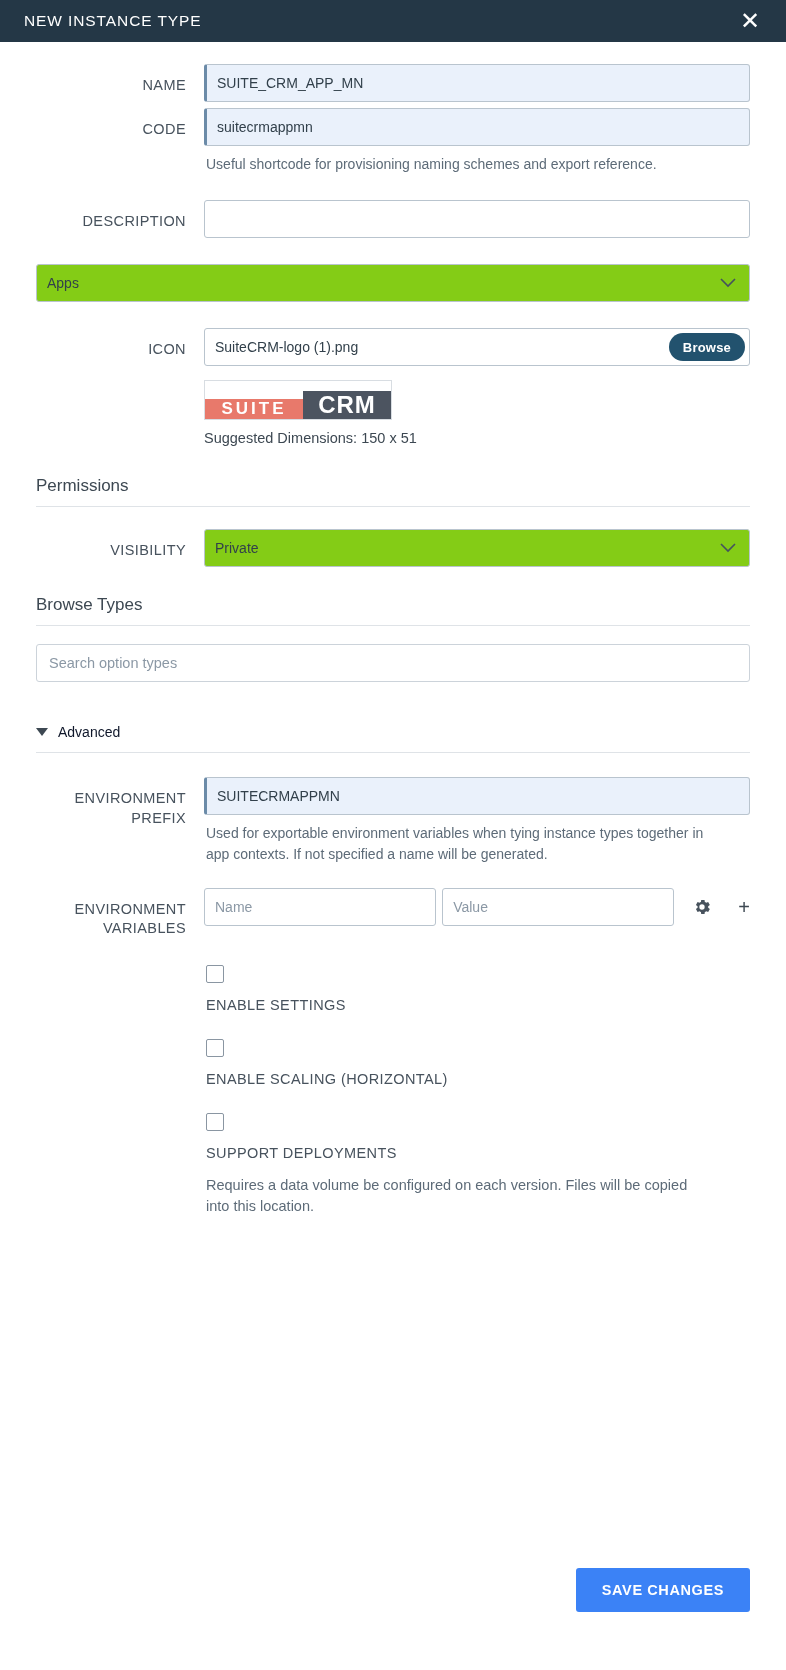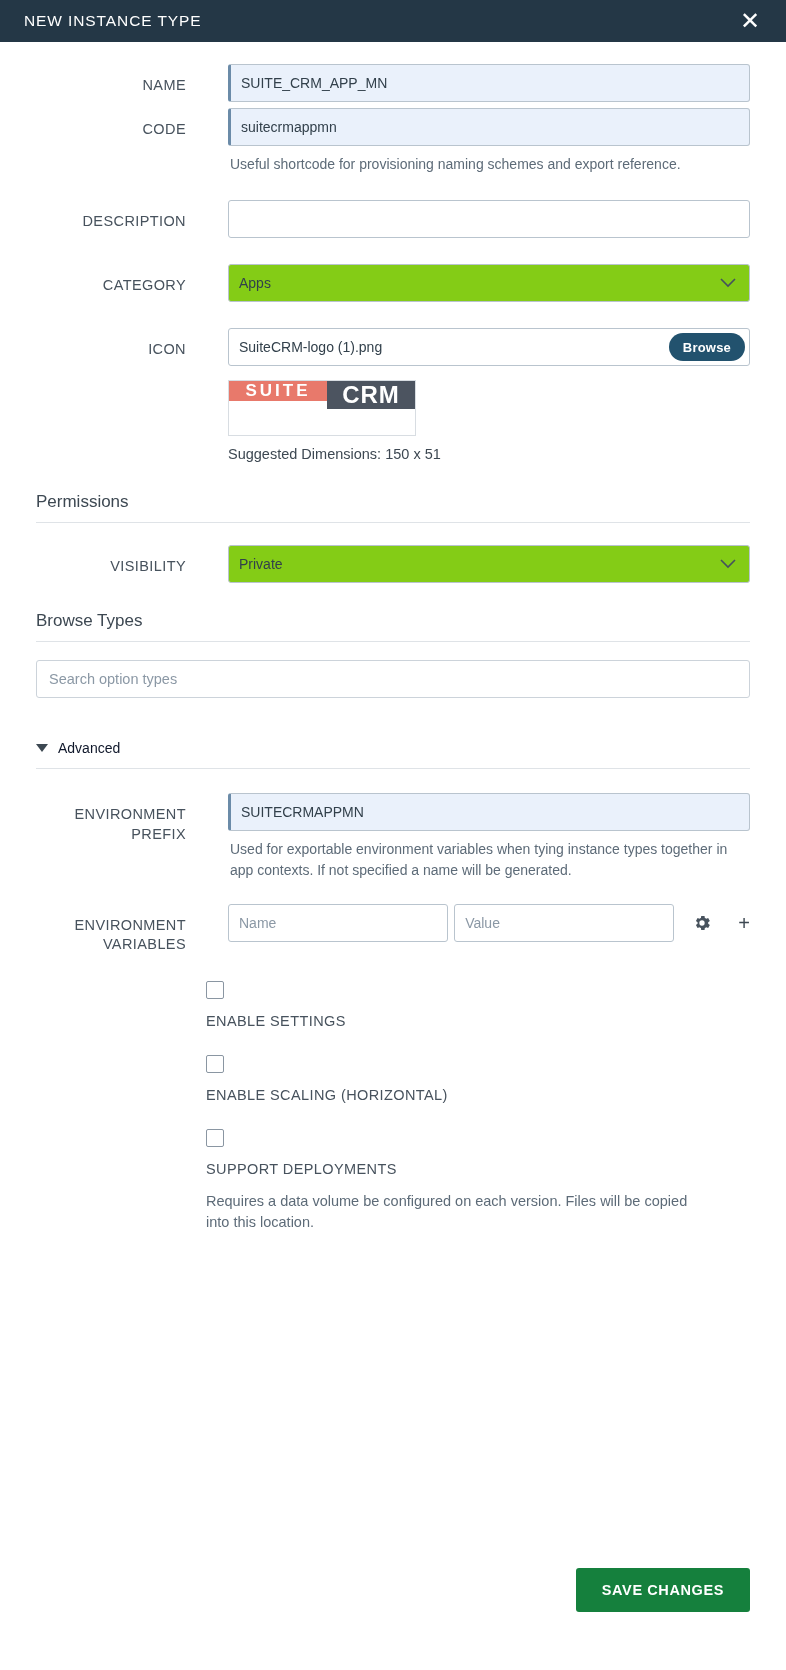--- a/index.html
+++ b/index.html
@@ -52,21 +52,21 @@
   .label {
     width: 168px;
     text-align: right;
     padding-right: 18px;
     padding-top: 12px;
     font-size: 14.5px;
     color: #47525d;
     letter-spacing: 0.4px;
     line-height: 1.35;
   }
-  .field { flex: 1; position: relative; margin-left: 24px; }
+  .field { flex: 1; position: relative; }
 
   input.text, .fakeinput {
     width: 100%;
     height: 38px;
     border: 1px solid #b9c4ce;
     border-radius: 3px;
     padding: 0 10px;
     font-size: 14px;
     color: #32404b;
     font-family: "Liberation Sans", sans-serif;
@@ -132,24 +132,24 @@
     align-items: center;
     border-radius: 14px;
     margin-right: 4px;
     cursor: pointer;
     letter-spacing: 0.2px;
   }
 
   .preview-wrap { margin-top: 14px; }
   .logo {
     width: 188px;
-    height: 56px;
+    height: 40px;
     border: 1px solid #d8dde2;
     display: flex;
-    align-items: flex-start;
+    align-items: flex-end;
     background: #ffffff;
     overflow: hidden;
   }
   .logo-suite {
     background: #e8796b;
     color: #ffffff;
     flex: 1;
     display: flex;
     align-items: center;
     justify-content: center;
@@ -267,21 +267,21 @@
   
   .footer {
     position: absolute;
     left: 0; right: 0;
     bottom: 58px;
     padding: 0 36px;
     display: flex;
     justify-content: flex-end;
   }
   .save-btn {
-    background: #15803d;
+    background: #3b82f6;
     color: #ffffff;
     font-size: 14.5px;
     font-weight: bold;
     letter-spacing: 0.6px;
     border: none;
     border-radius: 3px;
     padding: 14px 26px;
     cursor: pointer;
     font-family: "Liberation Sans", sans-serif;
   }
@@ -314,21 +314,20 @@
     </div>
 
     <div class="row" style="margin-top:26px;">
       <div class="label">DESCRIPTION</div>
       <div class="field">
         <input class="text" type="text" value="" style="">
       </div>
     </div>
 
     <div class="row" style="margin-top:26px;">
-      <div class="label">CATEGORY</div>
       <div class="field select">
         <div class="fakeinput">Apps</div>
         <span class="caret">
           <svg width="16" height="10" viewBox="0 0 16 10">
               <polyline points="1,1 8,8 15,1" fill="none" stroke="#45525e" stroke-width="1.6"></polyline>
             </svg>
         </span>
       </div>
     </div>
 

